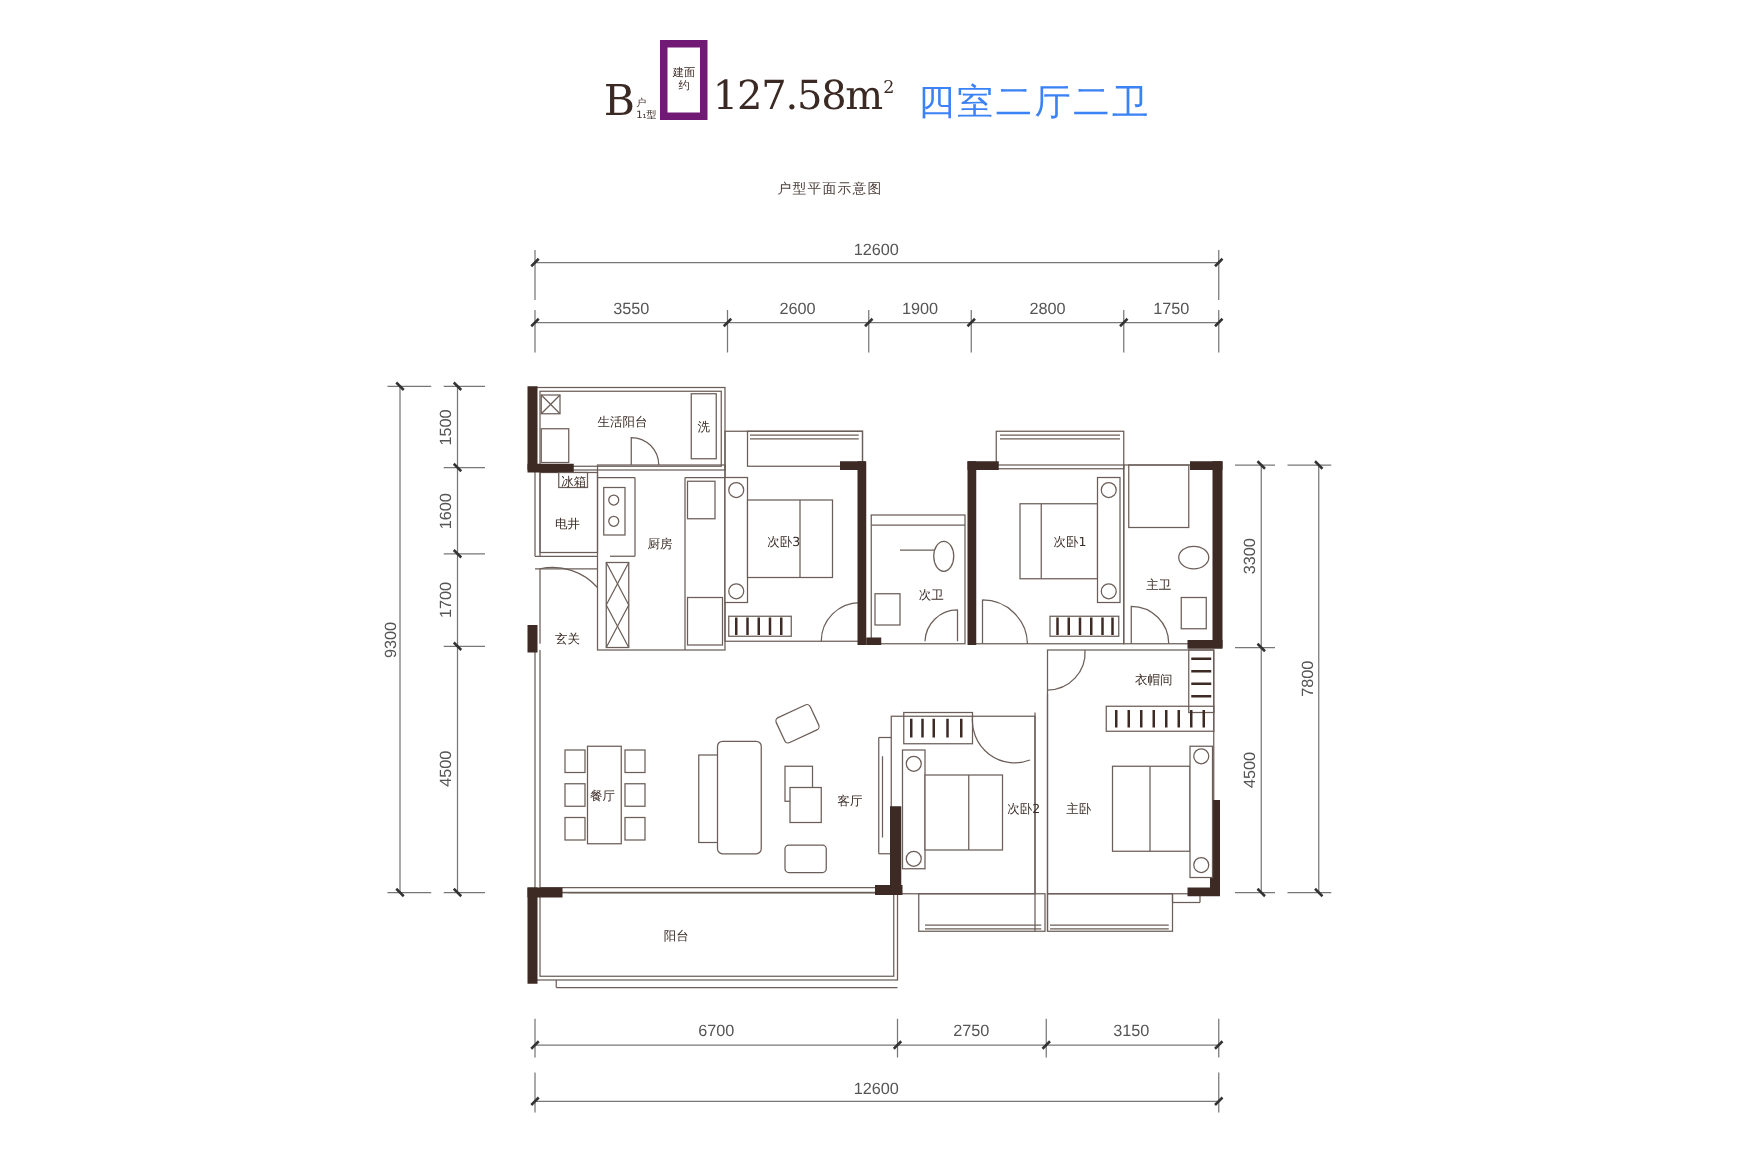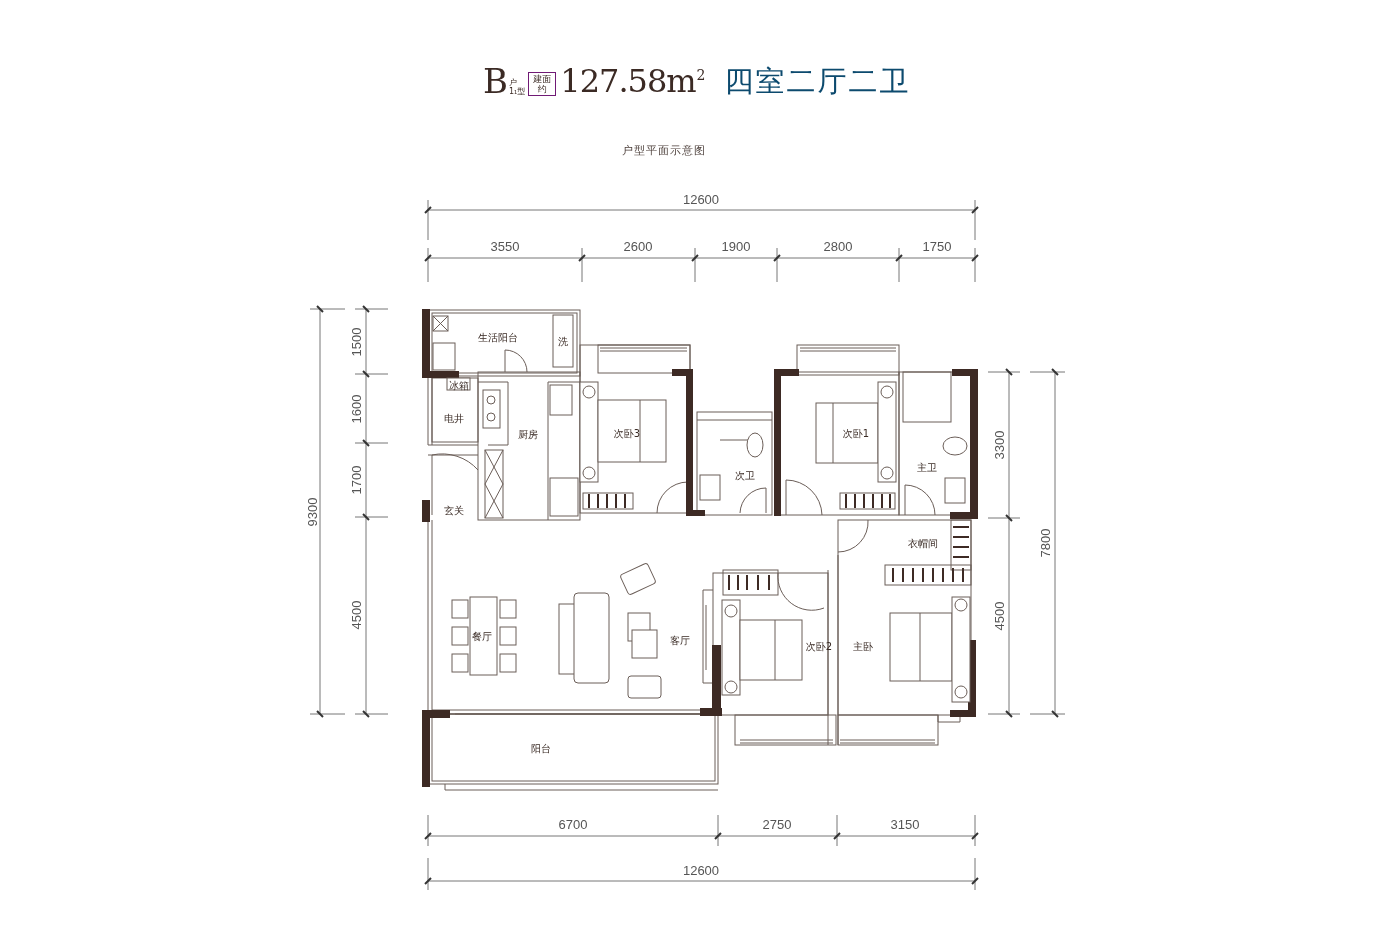--- a/index.html
+++ b/index.html
@@ -1,24 +1,24 @@
 <!DOCTYPE html>
 <html><head>
 <meta charset="utf-8">
 <style>
   html, body { margin:0; padding:0; background:#ffffff; }
   body { width:1400px; height:933px; position:relative; overflow:hidden;
          font-family:"DejaVu Sans", "Liberation Sans", sans-serif; color:#3a2b25; }
   .title-row { position:absolute; left:483px; top:52px; height:46px; display:flex; align-items:flex-end; }
   .t-type { font-family:"DejaVu Serif","Liberation Serif",serif; font-size:34px; line-height:34px; color:#3b2a24; }
   .t-sub { display:flex; flex-direction:column; font-size:8px; line-height:9px; margin:0 3px 2px 1px; color:#3b2a24; }
-  .t-box { border:1px solid #701a75; font-size:9px; line-height:10px; padding:1px 2px; margin-right:4px; margin-bottom:2px; width:22px; text-align:center; color:#3b2a24; }
-  .t-area { font-family:"DejaVu Serif","Liberation Serif",serif; font-size:32px; line-height:34px; letter-spacing:-1px; color:#3b2a24; }
+  .t-box { border:6px solid #701a75; font-size:9px; line-height:10px; padding:16px 2px; margin-right:4px; margin-bottom:2px; width:22px; text-align:center; color:#3b2a24; }
+  .t-area { font-family:"DejaVu Serif","Liberation Serif",serif; font-size:32px; line-height:44px; letter-spacing:-1px; color:#3b2a24; }
   .t-sup { font-size:14px; vertical-align:top; position:relative; top:-6px; margin-left:1px; }
-  .t-layout { font-family:"DejaVu Serif","Liberation Serif",serif; font-size:29px; line-height:34px; margin-left:20px; letter-spacing:2px; color:#0c4a6e;margin-top:36px; }
+  .t-layout { font-family:"DejaVu Serif","Liberation Serif",serif; font-size:29px; line-height:34px; margin-left:20px; letter-spacing:2px; color:#3b82f6;margin-top:36px; }
   .subtitle { position:absolute; left:622px; top:143px; font-size:11px; color:#4a3d38; letter-spacing:1px; }
   svg#plan { position:absolute; left:0; top:0; }
   .dim-text { font-family:"Liberation Sans","DejaVu Sans",sans-serif; font-size:13px; fill:#555; }
   .room-text { font-family:"DejaVu Sans",sans-serif; font-size:10px; fill:#3a2b25; }
 </style>
 </head>
 <body>
 
 <div class="title-row">
   <span class="t-type">B</span>

